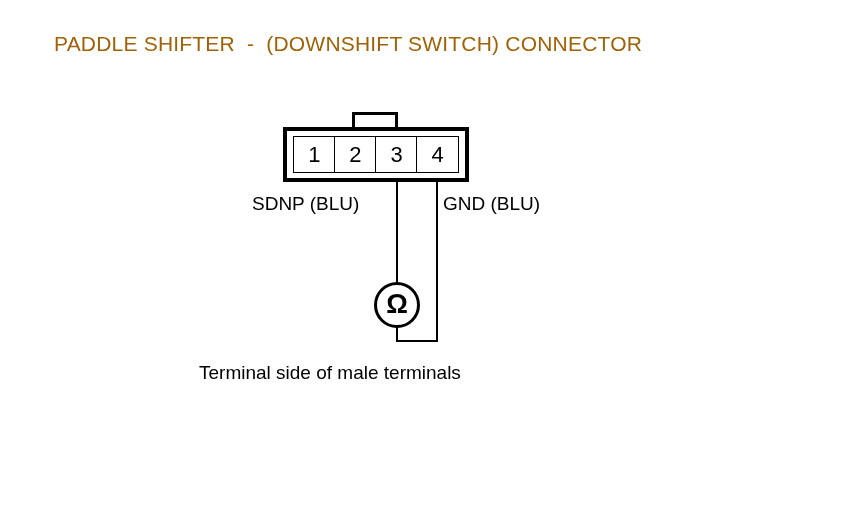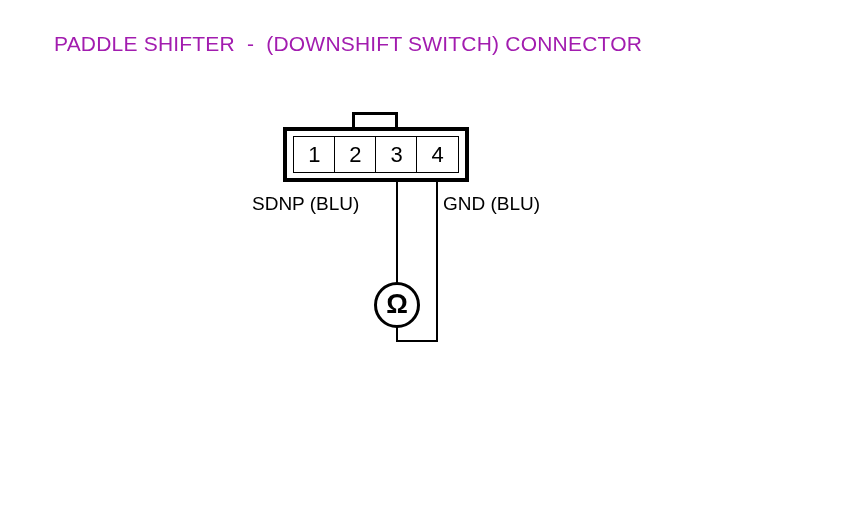--- a/index.html
+++ b/index.html
@@ -25,21 +25,21 @@
 
   
   .title {
     position: absolute;
     left: 54px;
     top: 31px;
     font-size: 21px;
     line-height: 26px;
     letter-spacing: 0.2px;
     white-space: pre;
-    color: #a21caf;
+    color: #a16207;
   }
 
   
   .connector-wrap {
     position: absolute;
     left: 283px;
     top: 112px;
     width: 186px;
     height: 70px;
   }
@@ -179,14 +179,15 @@
 
   <div class="wire wire-v wire-left-top"></div>
   <div class="wire wire-v wire-left-bottom"></div>
   <div class="wire wire-v wire-right"></div>
   <div class="wire wire-h wire-bottom"></div>
 
   <div class="ohmmeter">
     <span class="ohm-glyph">Ω</span>
   </div>
 
+  <div class="caption">Terminal side of male terminals</div>
 
 </div>
 
 </body></html>

